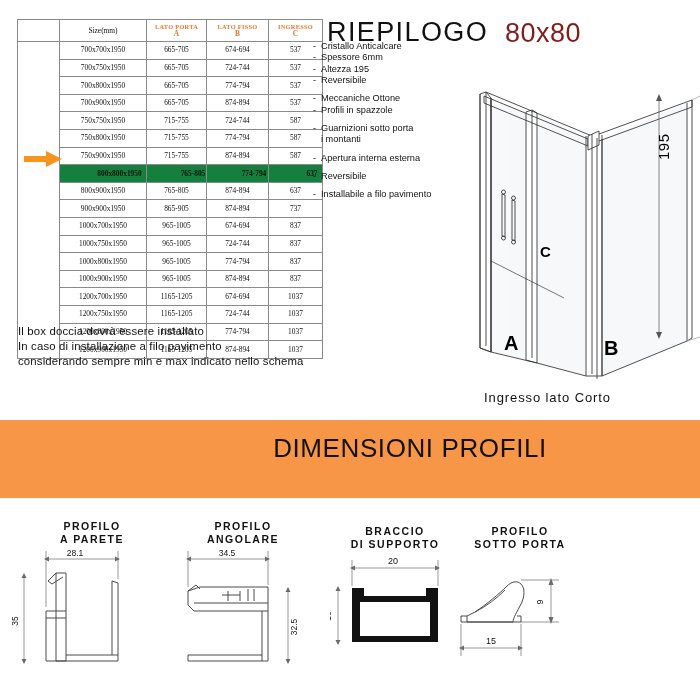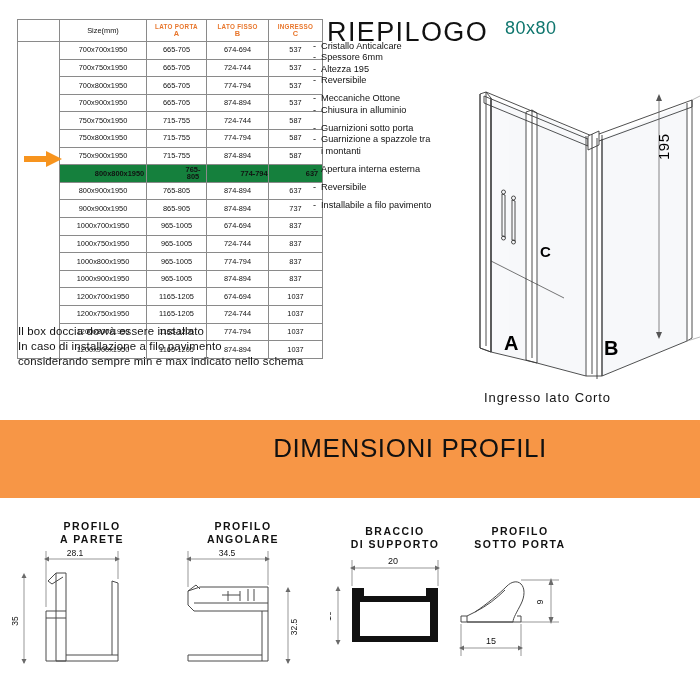--- a/index.html
+++ b/index.html
@@ -4,21 +4,21 @@
 <style>
   html,body{margin:0;padding:0;}
   body{
     width:700px;height:700px;background:#ffffff;overflow:hidden;position:relative;
     font-family:"Liberation Sans", sans-serif;color:#000;
   }
   .page{position:absolute;inset:0;}
 
   
   .table-wrap{position:absolute;left:17px;top:19px;width:305px;}
-  table.sizes{border-collapse:collapse;width:100%;table-layout:fixed;}
+  table.sizes{border-collapse:collapse;width:100%;table-layout:fixed;font-family:Liberation Serif, serif;}
   table.sizes td,table.sizes th{
     border:1px solid #8a8a8a;padding:0;text-align:center;vertical-align:middle;
     font-size:7.4px;line-height:1.05;color:#111;font-weight:normal;
   }
   col.c0{width:42px;} col.c1{width:87px;} col.c2{width:60px;} col.c3{width:62px;} col.c4{width:54px;}
   tr.hdr td{height:21px;}
   tr.dat td{height:16.6px;}
   .hd-main{font-size:7.6px;}
   .hd-or{color:#E8762C;font-weight:bold;font-size:6.3px;letter-spacing:.3px;}
   .hd-or b{display:block;font-size:7.4px;letter-spacing:0;margin-top:-1px;}
@@ -45,21 +45,21 @@
     font-size:9.2px;line-height:1.23;color:#111;white-space:nowrap;
     padding-left:8px;position:relative;
   }
   .riep-li::before{content:"-";position:absolute;left:0px;top:0;}
   .riep-li.cont{padding-left:8px;}
   .riep-li.cont::before{content:"";}
 
   
   .iso{position:absolute;left:468px;top:8px;width:232px;height:400px;}
   .iso-title{
-    position:absolute;left:505px;top:18px;font-size:18px;letter-spacing:.5px;color:#0f766e;
+    position:absolute;left:505px;top:18px;font-size:27px;letter-spacing:.5px;color:#7f1d1d;
   }
   .lab-A{position:absolute;left:504px;top:332px;font-size:20px;font-weight:bold;}
   .lab-B{position:absolute;left:604px;top:337px;font-size:20px;font-weight:bold;}
   .lab-C{position:absolute;left:540px;top:243px;font-size:15px;font-weight:bold;}
   .lab-195{
     position:absolute;left:655px;top:160px;font-size:15px;
     transform:rotate(-90deg);transform-origin:left top;letter-spacing:.5px;
   }
   .iso-caption{
     position:absolute;left:484px;top:390px;font-size:13px;letter-spacing:.9px;color:#111;
@@ -257,25 +257,24 @@
   <div class="riep-title">RIEPILOGO</div>
   <div class="riep-list" id="riep-list">
       <div class="riep-group">
         <div class="riep-li">Cristallo Anticalcare</div>
         <div class="riep-li">Spessore 6mm</div>
         <div class="riep-li">Altezza 195</div>
         <div class="riep-li">Reversibile</div>
       </div>
       <div class="riep-group">
         <div class="riep-li">Meccaniche Ottone</div>
-        <div class="riep-li">Chiusura in alluminio</div>
+        <div class="riep-li">Profili in spazzole</div>
       </div>
       <div class="riep-group">
         <div class="riep-li">Guarnizioni sotto porta</div>
-        <div class="riep-li">Guarnizione a spazzole tra</div>
         <div class="riep-li cont">i montanti</div>
       </div>
       <div class="riep-group">
         <div class="riep-li">Apertura interna esterna</div>
       </div>
       <div class="riep-group">
         <div class="riep-li">Reversibile</div>
       </div>
       <div class="riep-group">
         <div class="riep-li">Installabile a filo pavimento</div>

